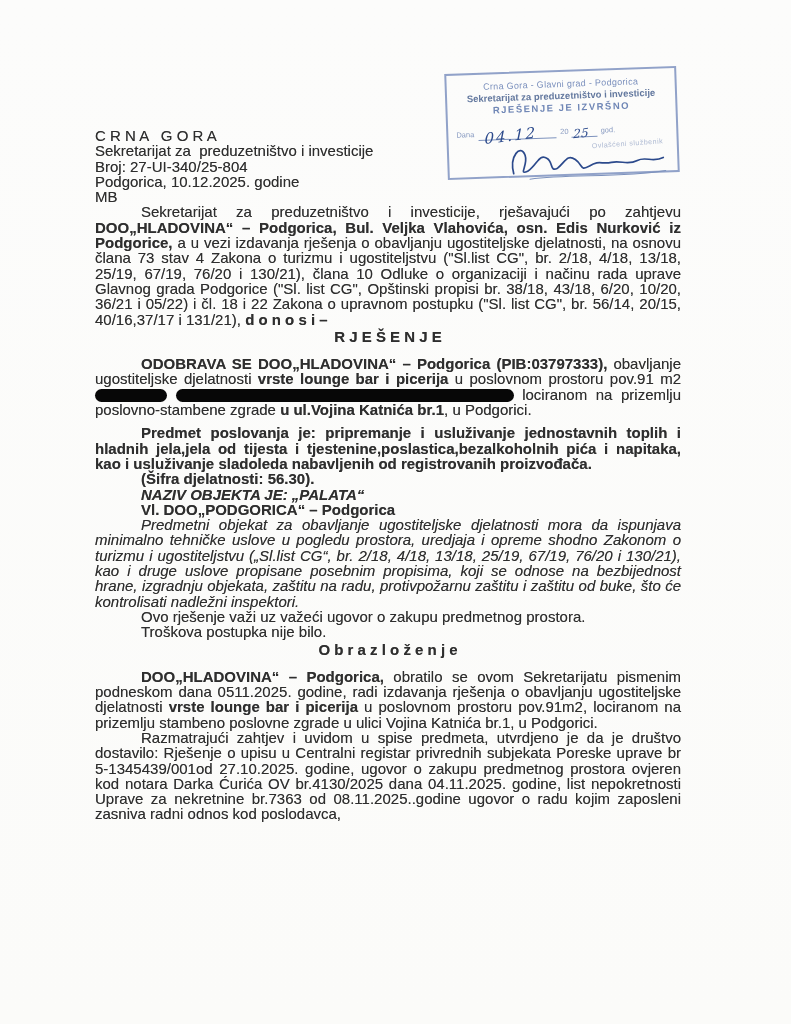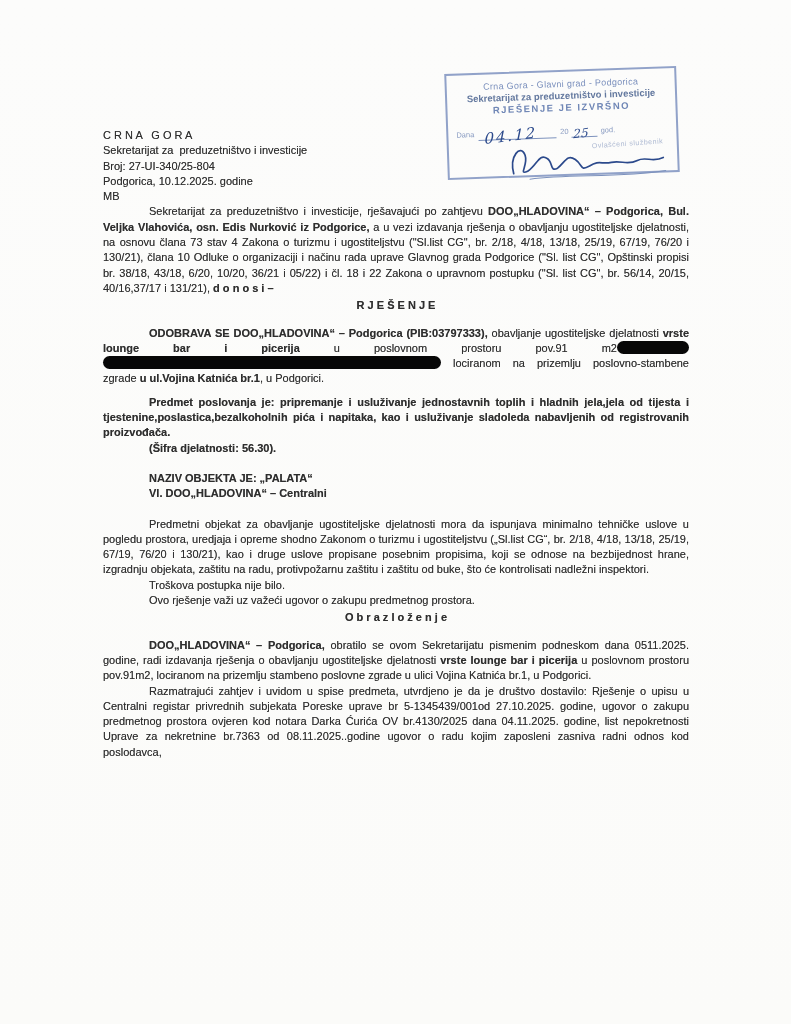--- a/index.html
+++ b/index.html
@@ -2,29 +2,29 @@
 <html><head>
 <meta charset="utf-8">
 <style>
   html,body{margin:0;padding:0;background:#ffffff;}
   .page{
     position:relative;width:791px;height:1024px;margin:0 auto;
     background:linear-gradient(180deg,#fcfcfb 0%,#fbfbf9 100%);
     font-family:"Liberation Sans",sans-serif;color:#2e2e2e;overflow:hidden;
   }
   .content{
-    position:absolute;left:103px;top:128px;width:586px;
-    font-size:11px;line-height:15.3px;
+    position:absolute;left:95px;top:128px;width:586px;
+    font-size:15px;line-height:15.3px;
     text-shadow:0 0 .6px rgba(46,46,46,.55);
   }
   .hdr{ text-align:left;}
   .hdr div{white-space:pre;}
   .para{margin:0;text-align:justify;text-indent:46px;}
   .gap{margin-top:8px;}
-  .gap-lg{margin-top:15px;}
+  .gap-lg{font-style:italic;}
   .b{font-weight:bold;}
   .doc-title{margin:2px 0 12px 0;text-align:center;font-weight:bold;}
   .line-ind{padding-left:46px;}
   .redact{display:inline-block;background:#070707;height:13px;border-radius:7px;vertical-align:-2px;}
   .r1{width:72px;}
   .r2{width:338px;}
 
   
   .stamp{
     position:absolute;left:446px;top:70px;width:232px;height:106px;
@@ -104,25 +104,25 @@
     <p class="para"><span>Sekretarijat za preduzetništvo i investicije, rješavajući po zahtjevu </span><span class="b">DOO„HLADOVINA“ – Podgorica, Bul. Veljka Vlahovića, osn. Edis Nurković iz Podgorice, </span><span>a u vezi izdavanja rješenja o obavljanju ugostiteljske djelatnosti, na osnovu člana 73 stav 4 Zakona o turizmu i ugostiteljstvu ("Sl.list CG", br. 2/18, 4/18, 13/18, 25/19, 67/19, 76/20 i 130/21), člana 10 Odluke o organizaciji i načinu rada uprave Glavnog grada Podgorice ("Sl. list CG", Opštinski propisi br. 38/18, 43/18, 6/20, 10/20, 36/21 i 05/22) i čl. 18 i 22 Zakona o upravnom postupku ("Sl. list CG", br. 56/14, 20/15, 40/16,37/17 i 131/21), </span><span class="b">d o n o s i –</span></p>
 
     <div class="doc-title">R J E Š E N J E</div>
 
     <p class="para"><span class="b">ODOBRAVA SE DOO„HLADOVINA“ – Podgorica (PIB:03797333), </span><span>obavljanje ugostiteljske djelatnosti </span><span class="b">vrste lounge bar i picerija </span><span>u poslovnom prostoru pov.91 m2</span><span class="redact r1"></span> <span class="redact r2"></span><span> lociranom na prizemlju poslovno-stambene zgrade </span><span class="b">u ul.Vojina Katnića br.1</span><span>, u Podgorici.</span></p>
 
     <p class="para b gap"><span>Predmet poslovanja je: pripremanje i usluživanje jednostavnih toplih i hladnih jela,jela od tijesta i tjestenine,poslastica,bezalkoholnih pića i napitaka, kao i usluživanje sladoleda nabavljenih od registrovanih proizvođača.</span></p>
     <div class="line-ind b">(Šifra djelatnosti: 56.30).</div>
 
     <div class="gap-lg line-ind b">NAZIV OBJEKTA JE: „PALATA“</div>
-    <div class="line-ind b">Vl. DOO„HLADOVINA“ – Centralni</div>
+    <div class="line-ind b">Vl. DOO„PODGORICA“ – Podgorica</div>
 
     <p class="para gap-lg">Predmetni objekat za obavljanje ugostiteljske djelatnosti mora da ispunjava minimalno tehničke uslove u pogledu prostora, uredjaja i opreme shodno Zakonom o turizmu i ugostiteljstvu („Sl.list CG“, br. 2/18, 4/18, 13/18, 25/19, 67/19, 76/20 i 130/21), kao i druge uslove propisane posebnim propisima, koji se odnose na bezbijednost hrane, izgradnju objekata, zaštitu na radu, protivpožarnu zaštitu i zaštitu od buke, što će kontrolisati nadležni inspektori.</p>
+    <div class="line-ind">Ovo rješenje važi uz važeći ugovor o zakupu predmetnog prostora.</div>
     <div class="line-ind">Troškova postupka nije bilo.</div>
-    <div class="line-ind">Ovo rješenje važi uz važeći ugovor o zakupu predmetnog prostora.</div>
 
     <div class="doc-title">O b r a z l o ž e n j e</div>
 
     <p class="para"><span class="b">DOO„HLADOVINA“ – Podgorica, </span><span>obratilo se ovom Sekretarijatu pismenim podneskom dana 0511.2025. godine, radi izdavanja rješenja o obavljanju ugostiteljske djelatnosti </span><span class="b">vrste lounge bar i picerija </span><span>u poslovnom prostoru pov.91m2, lociranom na prizemlju stambeno poslovne zgrade u ulici Vojina Katnića br.1, u Podgorici.</span></p>
 
     <p class="para">Razmatrajući zahtjev i uvidom u spise predmeta, utvrdjeno je da je društvo dostavilo: Rješenje o upisu u Centralni registar privrednih subjekata Poreske uprave br 5-1345439/001od 27.10.2025. godine, ugovor o zakupu predmetnog prostora ovjeren kod notara Darka Ćurića OV br.4130/2025 dana 04.11.2025. godine, list nepokretnosti Uprave za nekretnine br.7363 od 08.11.2025..godine ugovor o radu kojim zaposleni zasniva radni odnos kod poslodavca,</p>
 
   </div>
 </div>
 

